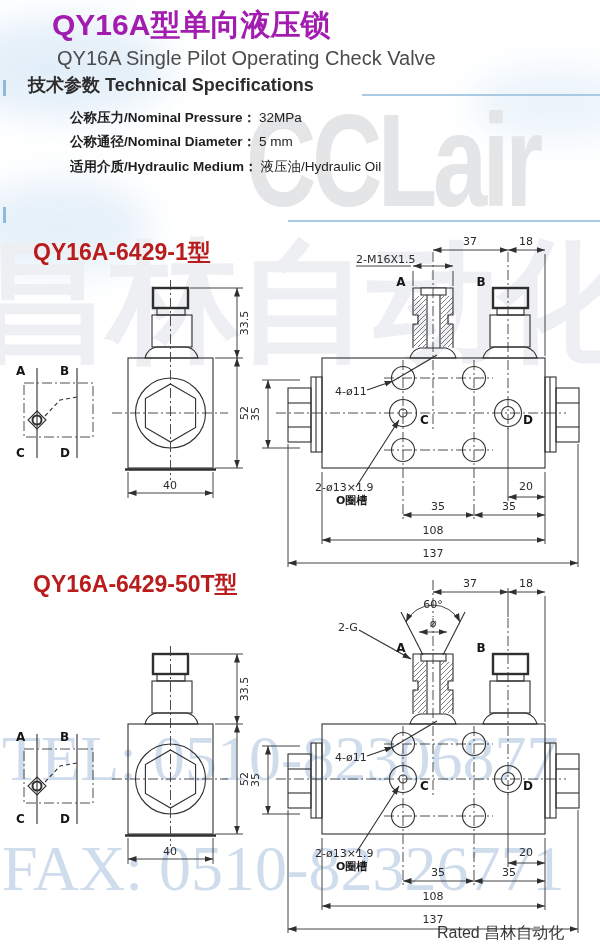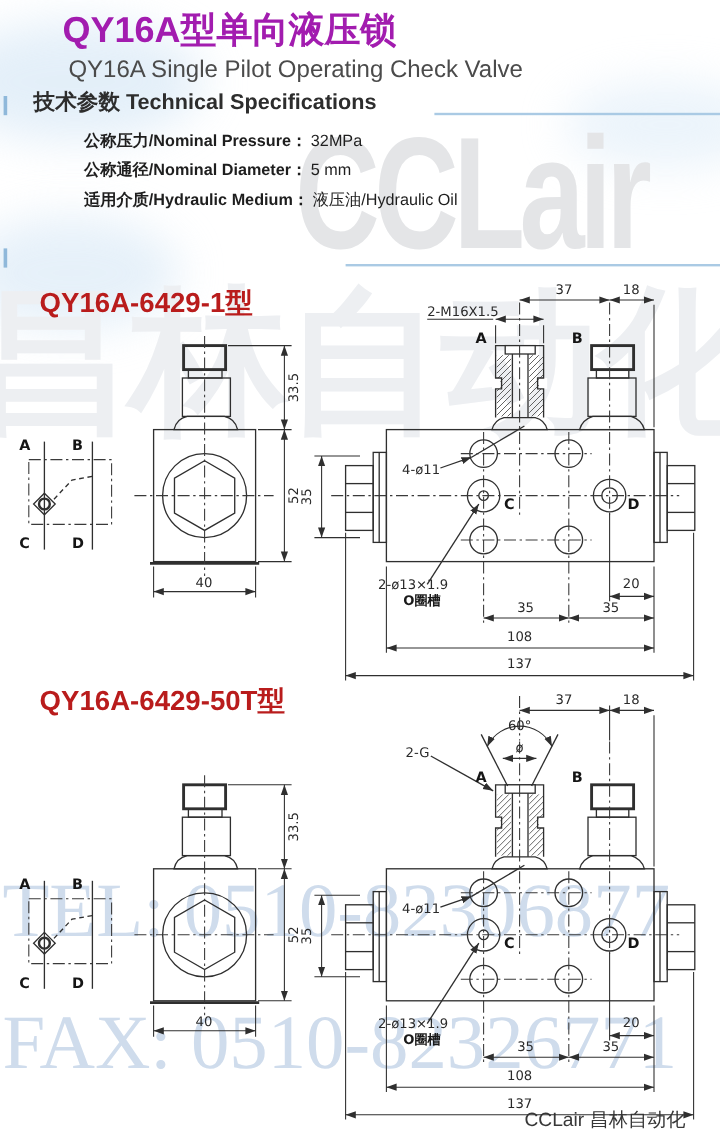--- a/index.html
+++ b/index.html
@@ -72,21 +72,21 @@
     <div><span class="lb">公称通径/Nominal Diameter：</span><span class="vl">5 mm</span></div>
     <div><span class="lb">适用介质/Hydraulic Medium：</span><span class="vl">液压油/Hydraulic Oil</span></div>
   </div>
 
   <div class="tick t2"></div>
   <div class="rule r2"></div>
 
   <div class="model m1">QY16A-6429-1型</div>
   <div class="model m2a">QY16A-6429-50T型</div>
 
-  <div class="footer">CCLair 昌林自动化</div>
+  <div class="footer">Rated 昌林自动化</div>
 
   <svg class="draw" width="600" height="949" viewBox="0 0 600 949">
     <defs>
       <marker id="ar" markerUnits="userSpaceOnUse" markerWidth="9" markerHeight="8" refX="8.5" refY="4" orient="auto-start-reverse">
         <path d="M0,1 L8.5,4 L0,7 Z" fill="#2f2f2f"></path>
       </marker>
       <pattern id="hch" patternUnits="userSpaceOnUse" width="5" height="5">
         <path d="M0,5 L5,0" stroke="#474747" stroke-width="0.7"></path>
       </pattern>
 

